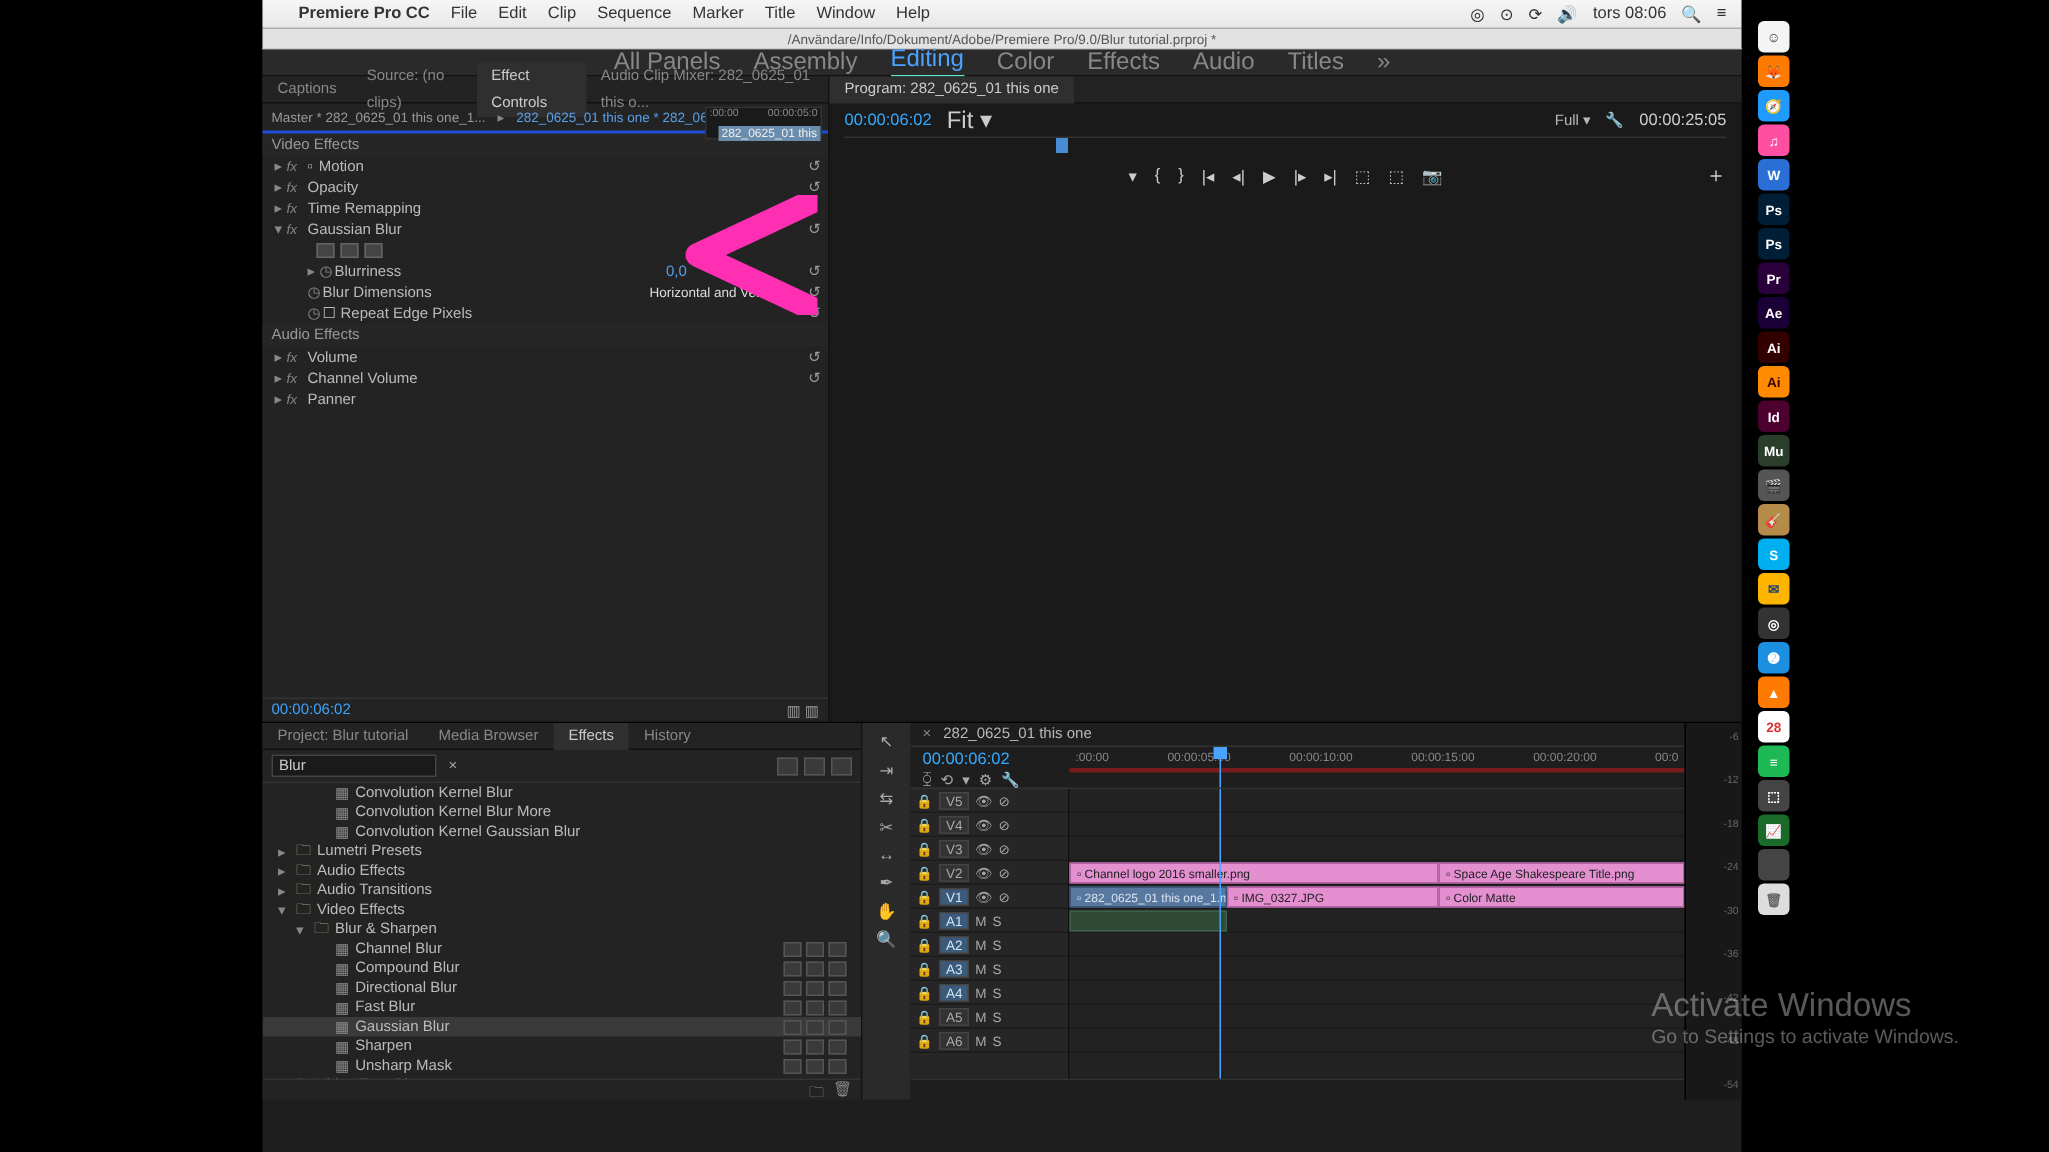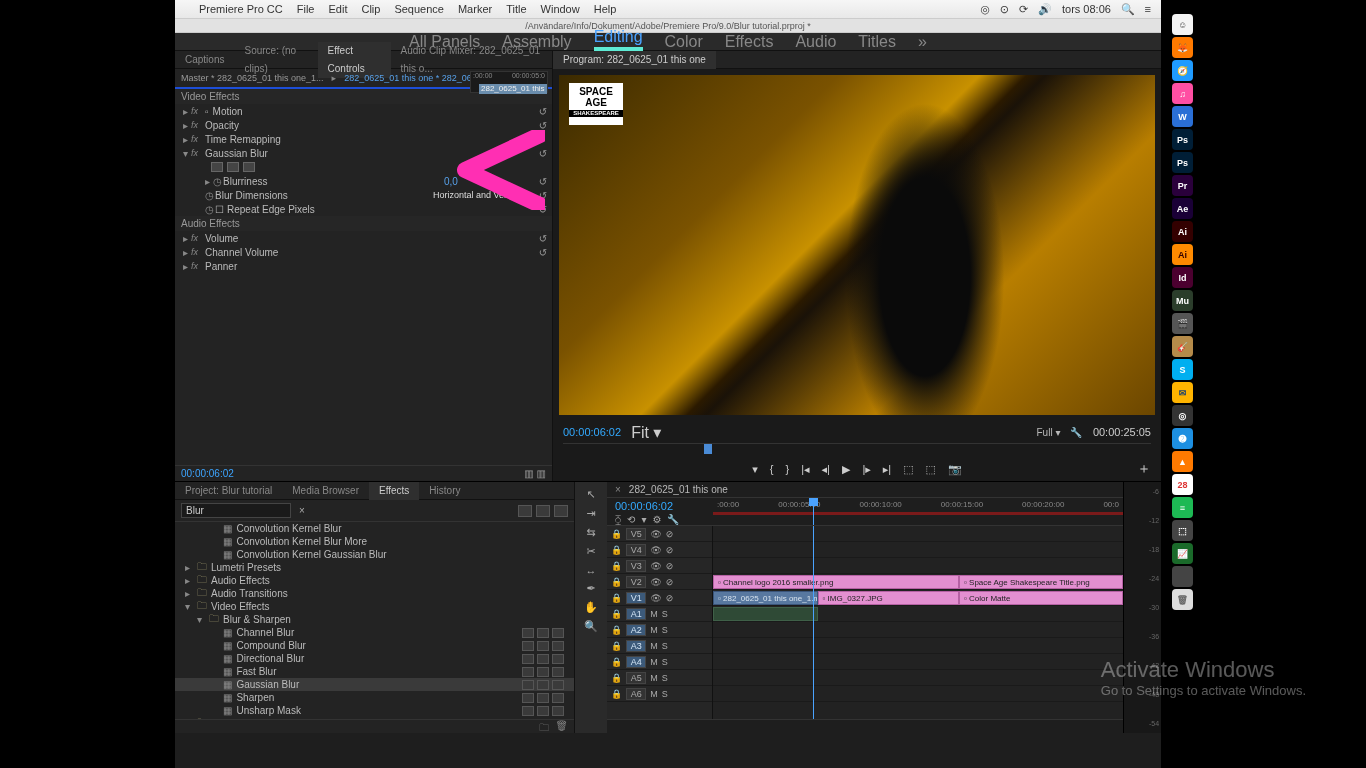--- a/index.html
+++ b/index.html
@@ -2,31 +2,31 @@
 <html><head>
 <meta charset="utf-8">
 <style>
 * { margin: 0; padding: 0; box-sizing: border-box; font-family: -apple-system, "Helvetica Neue", Arial, sans-serif; }
 body { background: #000; width: 1366px; height: 768px; overflow: hidden; font-size: 10px; color: #b8b8b8; position: relative; }
 .app-frame { position: absolute; left: 175px; top: 0; width: 986px; height: 768px; background: #1e1e1e; }
 
 
 .mac-menubar { height: 19px; background: linear-gradient(#f6f6f6,#e8e8e8); border-bottom:1px solid #ccc; display:flex; align-items:center; padding:0 10px; color:#333; font-size:11px; gap:14px;}
 .mac-menubar .apple { font-size:13px; }
-.mac-menubar .app-name { font-weight:normal; }
+.mac-menubar .app-name { font-weight:bold; }
 .mac-menubar .spacer { flex:1; }
 .mac-menubar .right { display:flex; gap:10px; align-items:center;}
 
 
 .titlestrip { height:14px; background:#e2e2e2; color:#555; font-size:9px; text-align:center; line-height:14px; border-bottom:1px solid #ccc;}
 
 
 .workspace-bar { height:18px; background:#2a2a2a; display:flex; align-items:center; justify-content:center; gap:22px; border-bottom:1px solid #111;}
 .workspace-bar span { font-size:16px; color:#888; cursor:pointer;}
-.workspace-bar span.active { color:#4aa3ff; border-bottom:8px solid #5eead4; padding-bottom:1px;}
+.workspace-bar span.active { color:#4aa3ff; border-bottom:2px solid #5eead4; padding-bottom:1px;}
 
 
 .tab-row { height:18px; background:#232323; display:flex; align-items:center; border-bottom:1px solid #111;}
 .tab-row .tab { padding:0 10px; font-size:10px; color:#888; line-height:18px; cursor:pointer;}
 .tab-row .tab.active { background:#2f2f2f; color:#ccc;}
 
 
 .upper { display:flex; height:430px; }
 .left-col { width:378px; background:#232323; border-right:1px solid #111; display:flex; flex-direction:column;}
 .right-col { flex:1; background:#1a1a1a; display:flex; flex-direction:column;}
@@ -273,29 +273,20 @@
         <span class="tc">00:00:06:02</span>
         <span style="color:#999;">▥ ▥</span>
       </div>
     </div>
 
     <div class="right-col">
       <div class="tab-row">
         <div class="tab active">Program: 282_0625_01 this one</div>
       </div>
       <div class="prog-panel">
-        <div class="prog-view">
-          <div class="fake-video">
-            <div class="dark-figure"></div>
-            <div class="logo">
-              <span>SPACE</span><br><span>AGE</span>
-              <small>SHAKESPEARE</small>
-            </div>
-          </div>
-        </div>
         <div class="prog-ctrl">
           <span class="tc">00:00:06:02</span>
           <span class="fit"><span>Fit</span> ▾</span>
           <span class="spacer"></span>
           <span><span>Full</span> ▾</span>
           <span>🔧</span>
           <span class="tc" style="color:#ccc;">00:00:25:05</span>
         </div>
         <div class="prog-ruler">
             <div class="playhead"></div>

